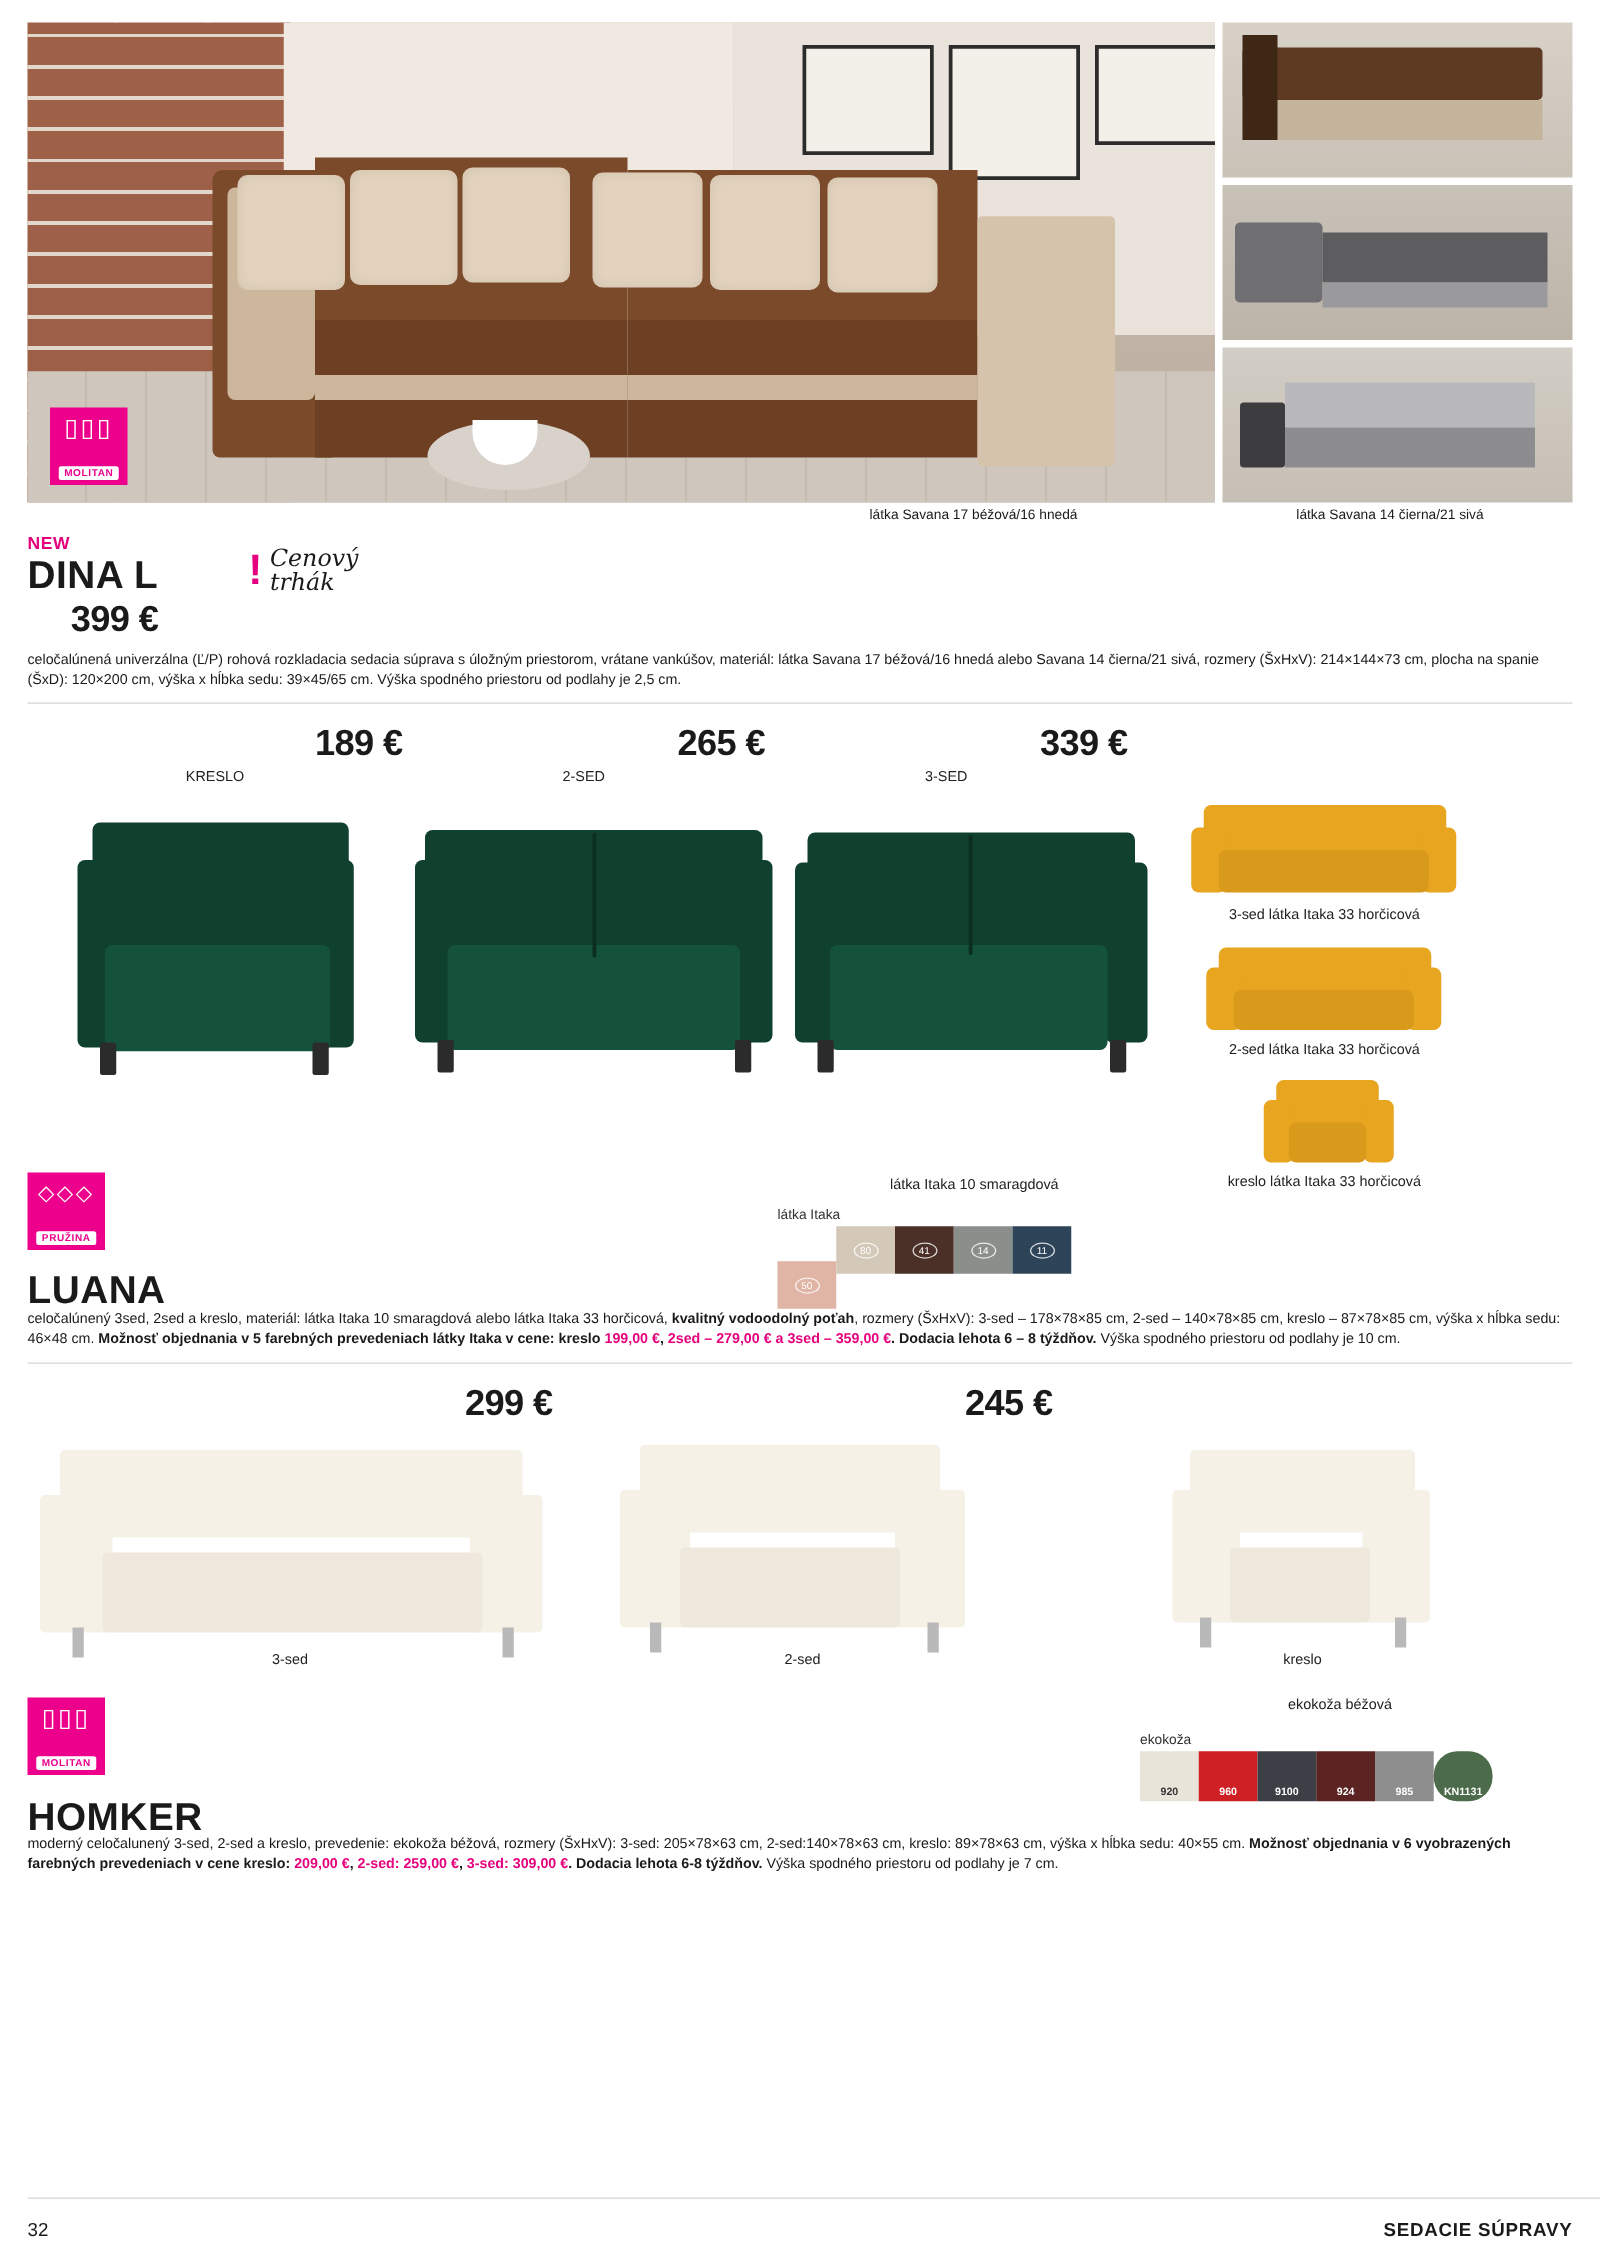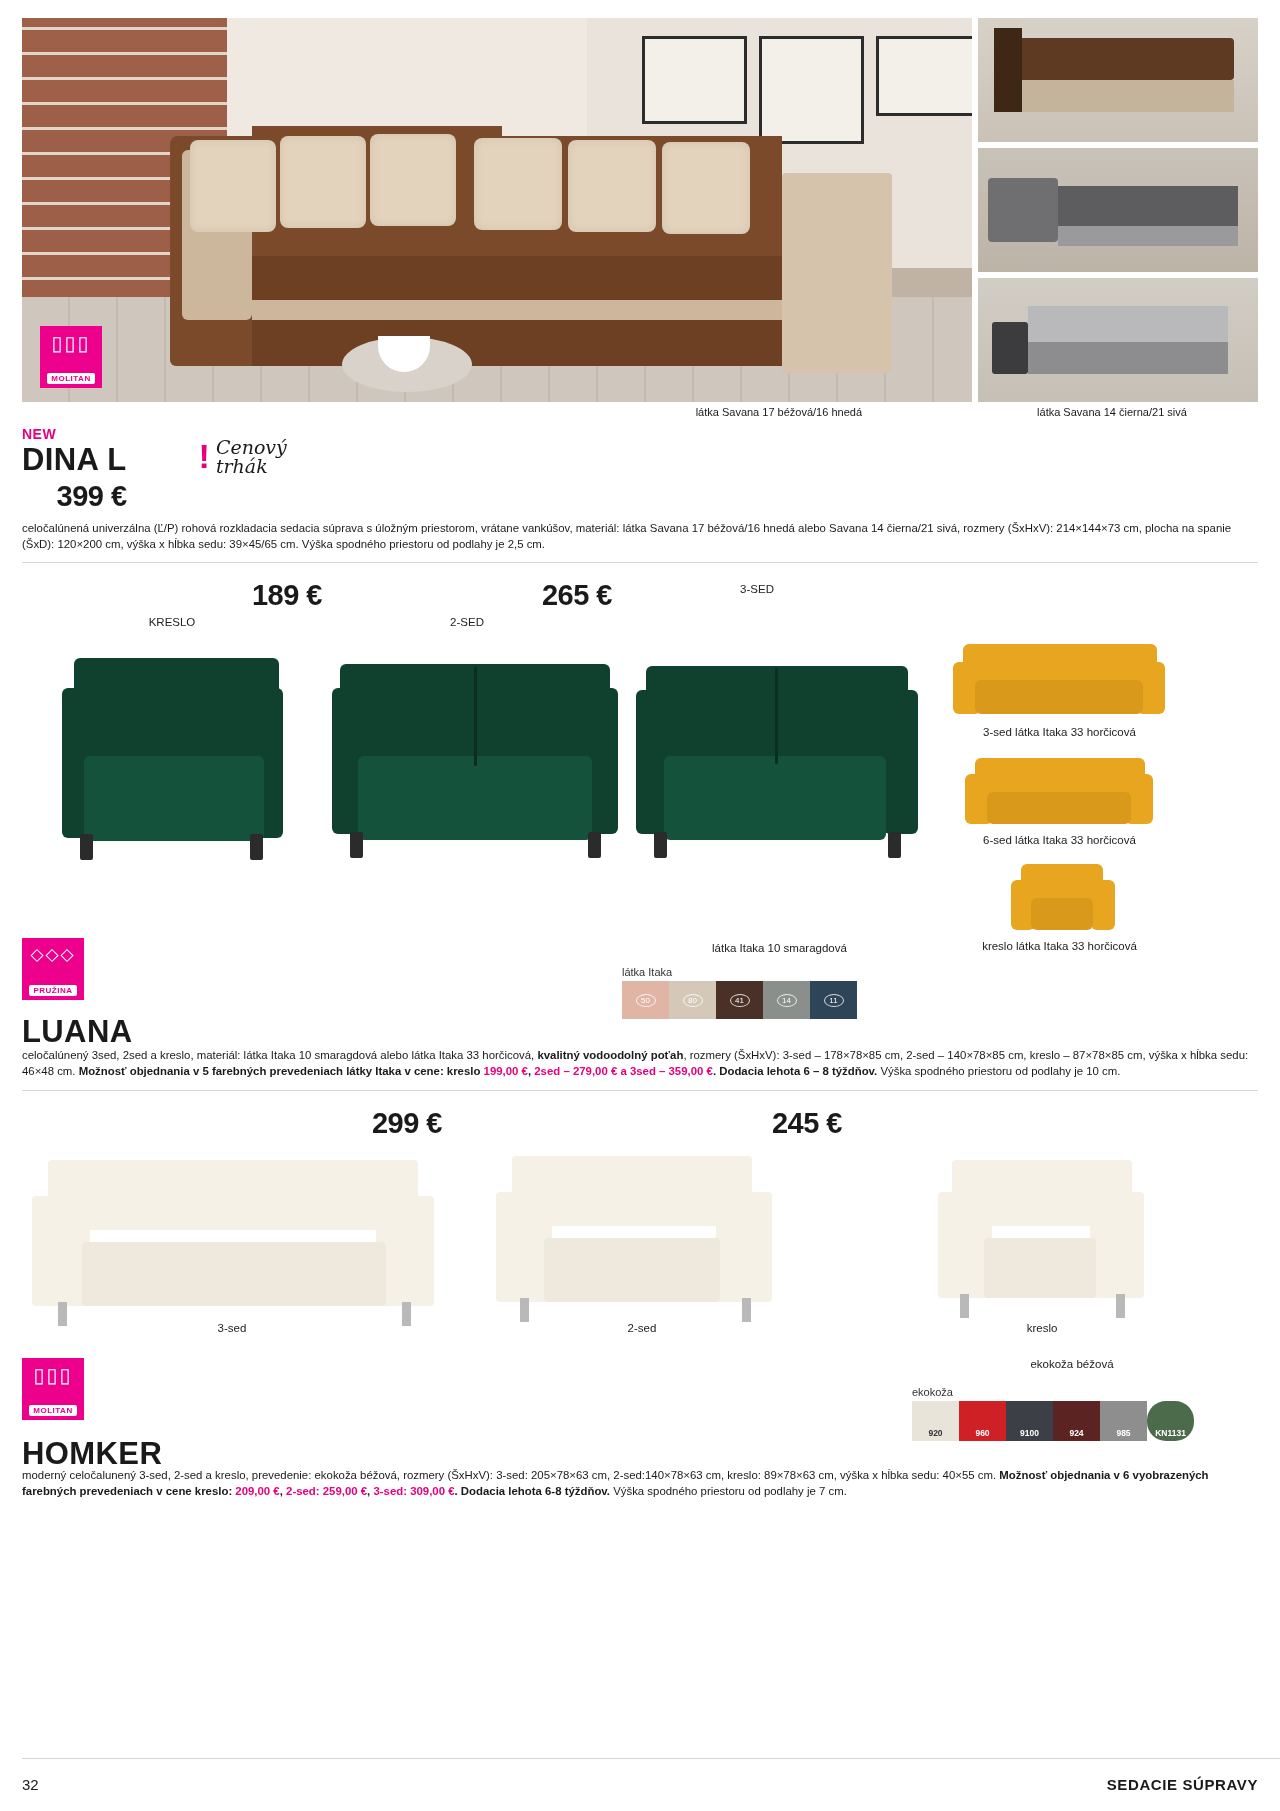--- a/index.html
+++ b/index.html
@@ -293,20 +293,21 @@
   <div class="prices-row">
     <div class="pcol" style="width:300px;">
       <div class="price">189 €</div>
       <div class="caption" style="margin-top:4px;">KRESLO</div>
     </div>
     <div class="pcol" style="width:290px;">
       <div class="price">265 €</div>
       <div class="caption" style="margin-top:4px;">2-SED</div>
     </div>
     <div class="pcol" style="width:290px;">
+      <div class="price">339 €</div>
       <div class="caption" style="margin-top:4px;">3-SED</div>
     </div>
   </div>
 
   <div class="luana-imgs">
 
     <div class="green-box" style="width:300px;height:260px;">
       <div class="gsofa" style="left:52px;top:22px;width:205px;height:110px;"></div>
       <div class="gsofa" style="left:40px;top:52px;width:36px;height:150px;"></div>
       <div class="gsofa" style="left:225px;top:52px;width:36px;height:150px;"></div>
@@ -343,21 +344,21 @@
         <div class="ys" style="left:30px;top:44px;width:168px;height:34px;background:#d99a1b;"></div>
       </div>
       <div class="caption" style="margin-bottom:12px;">3-sed látka Itaka 33 horčicová</div>
 
       <div class="ysofa-wrap" style="height:84px;">
         <div class="ys" style="left:30px;top:8px;width:170px;height:38px;"></div>
         <div class="ys" style="left:20px;top:24px;width:28px;height:50px;"></div>
         <div class="ys" style="left:180px;top:24px;width:28px;height:50px;"></div>
         <div class="ys" style="left:42px;top:42px;width:144px;height:32px;background:#d99a1b;"></div>
       </div>
-      <div class="caption" style="margin-bottom:12px;">6-sed látka Itaka 33 horčicová</div>
+      <div class="caption" style="margin-bottom:12px;">2-sed látka Itaka 33 horčicová</div>
 
       <div class="ysofa-wrap" style="height:82px;">
         <div class="ys" style="left:76px;top:6px;width:82px;height:36px;"></div>
         <div class="ys" style="left:66px;top:22px;width:24px;height:50px;"></div>
         <div class="ys" style="left:146px;top:22px;width:24px;height:50px;"></div>
         <div class="ys" style="left:86px;top:40px;width:62px;height:32px;background:#d99a1b;"></div>
       </div>
       <div class="caption">kreslo látka Itaka 33 horčicová</div>
     </div>
   </div>
@@ -367,21 +368,21 @@
       <div class="glyphs">◇◇◇</div>
       <div class="bl">PRUŽINA</div>
     </div>
     <div class="brand-title" style="position:absolute;left:0;top:62px;">LUANA</div>
 
     <div style="position:absolute;left:690px;top:-10px;" class="caption">látka Itaka 10 smaragdová</div>
 
     <div style="position:absolute;left:600px;top:14px;">
       <div class="small-cap" style="margin-bottom:3px;">látka Itaka</div>
       <div class="swatches">
-        <div class="sw" style="background:#e0b5a6;">
+        <div class="sw" style="background:#e0b5a6;margin-top:28px;">
             <span class="dot">50</span>
           </div>
         <div class="sw" style="background:#d4c9b9;">
             <span class="dot">80</span>
           </div>
         <div class="sw" style="background:#4b3027;">
             <span class="dot">41</span>
           </div>
         <div class="sw" style="background:#8b8f8c;">
             <span class="dot">14</span>

